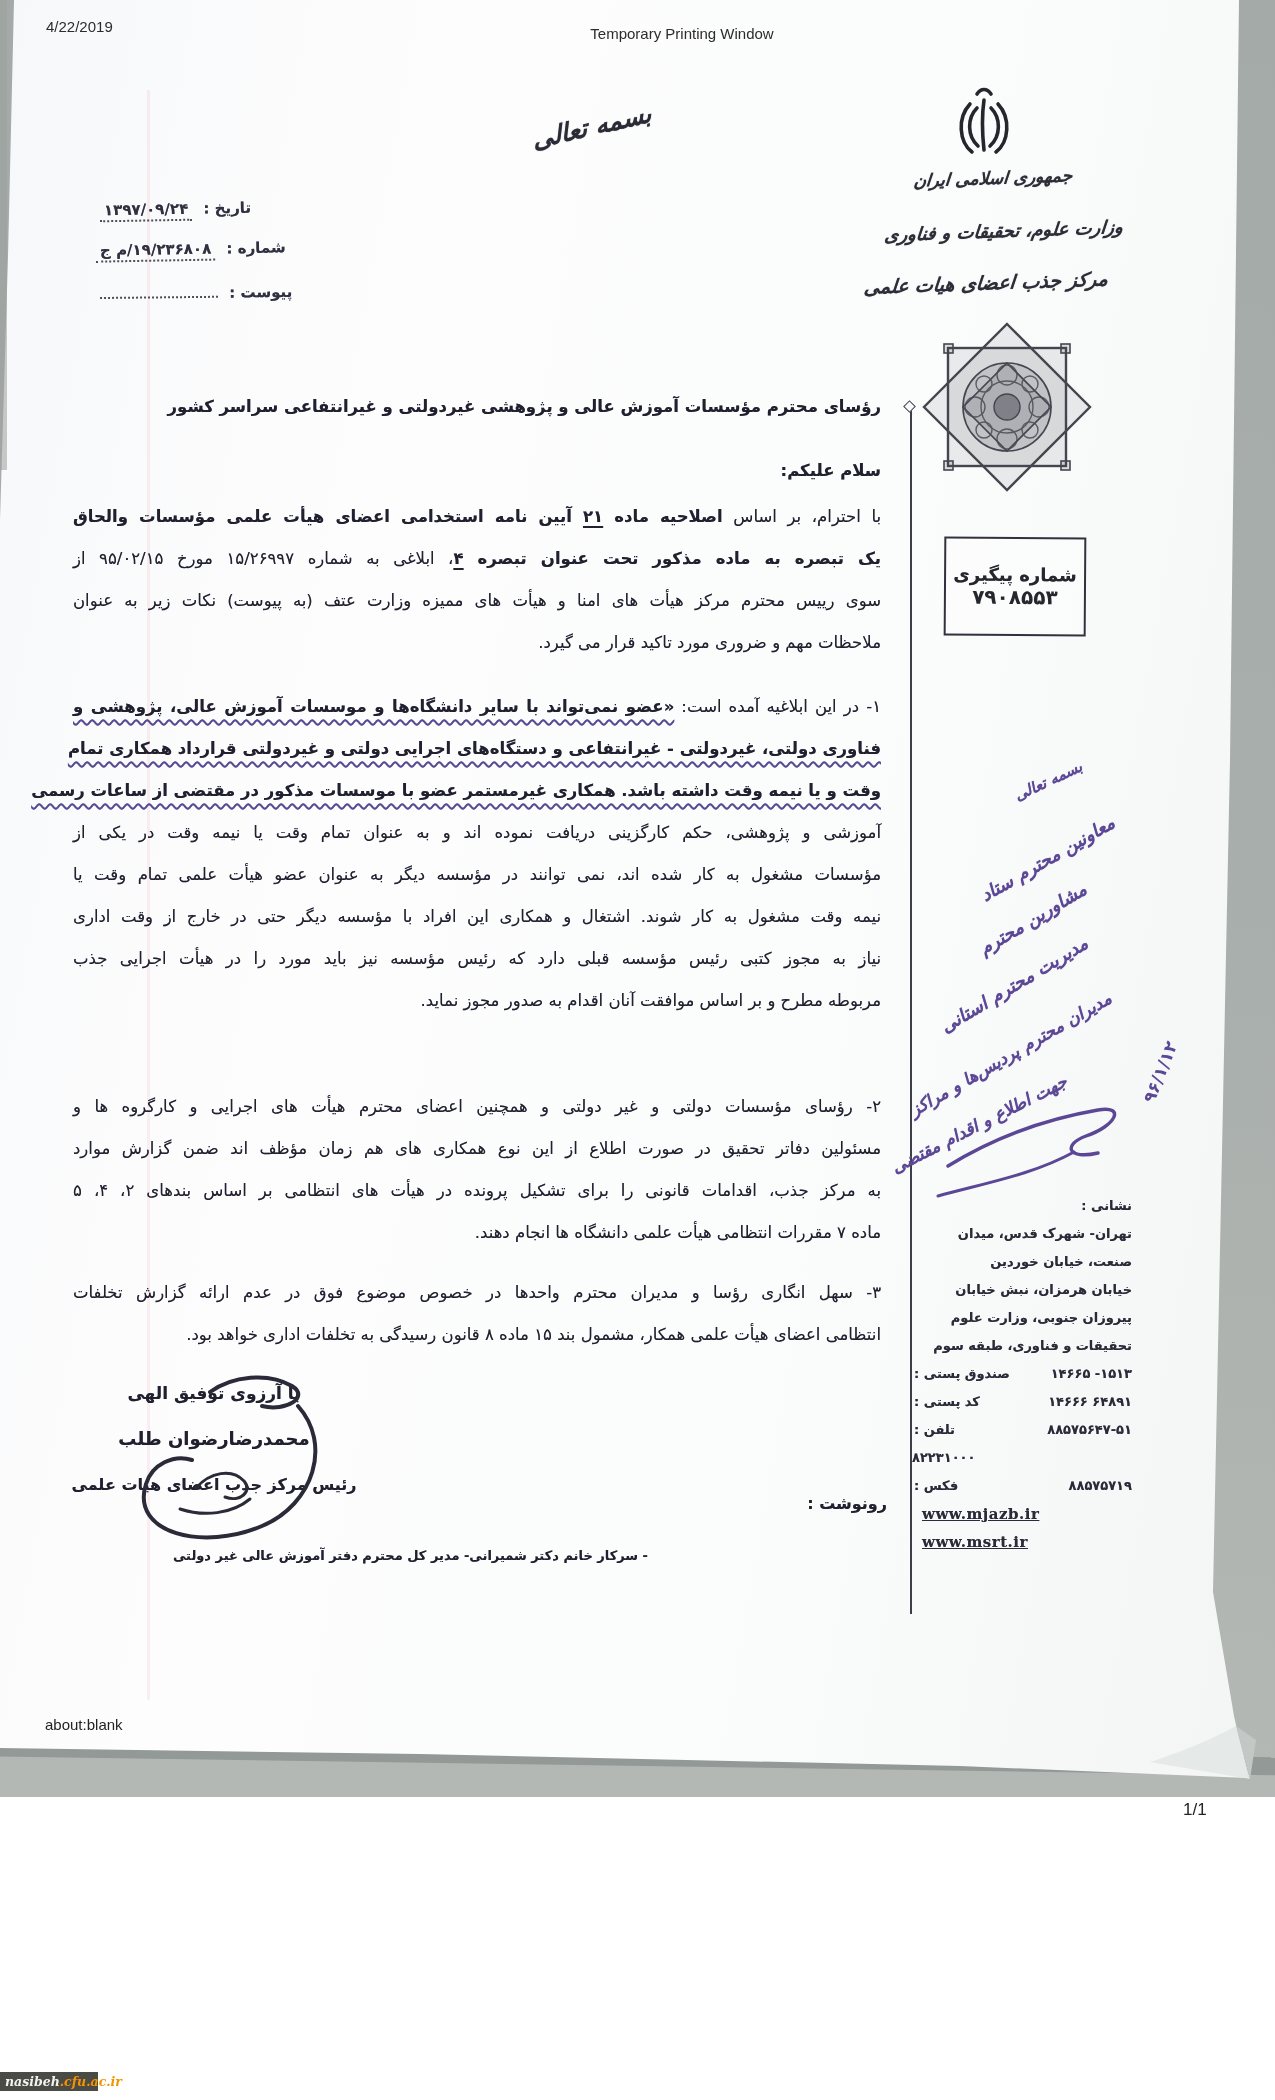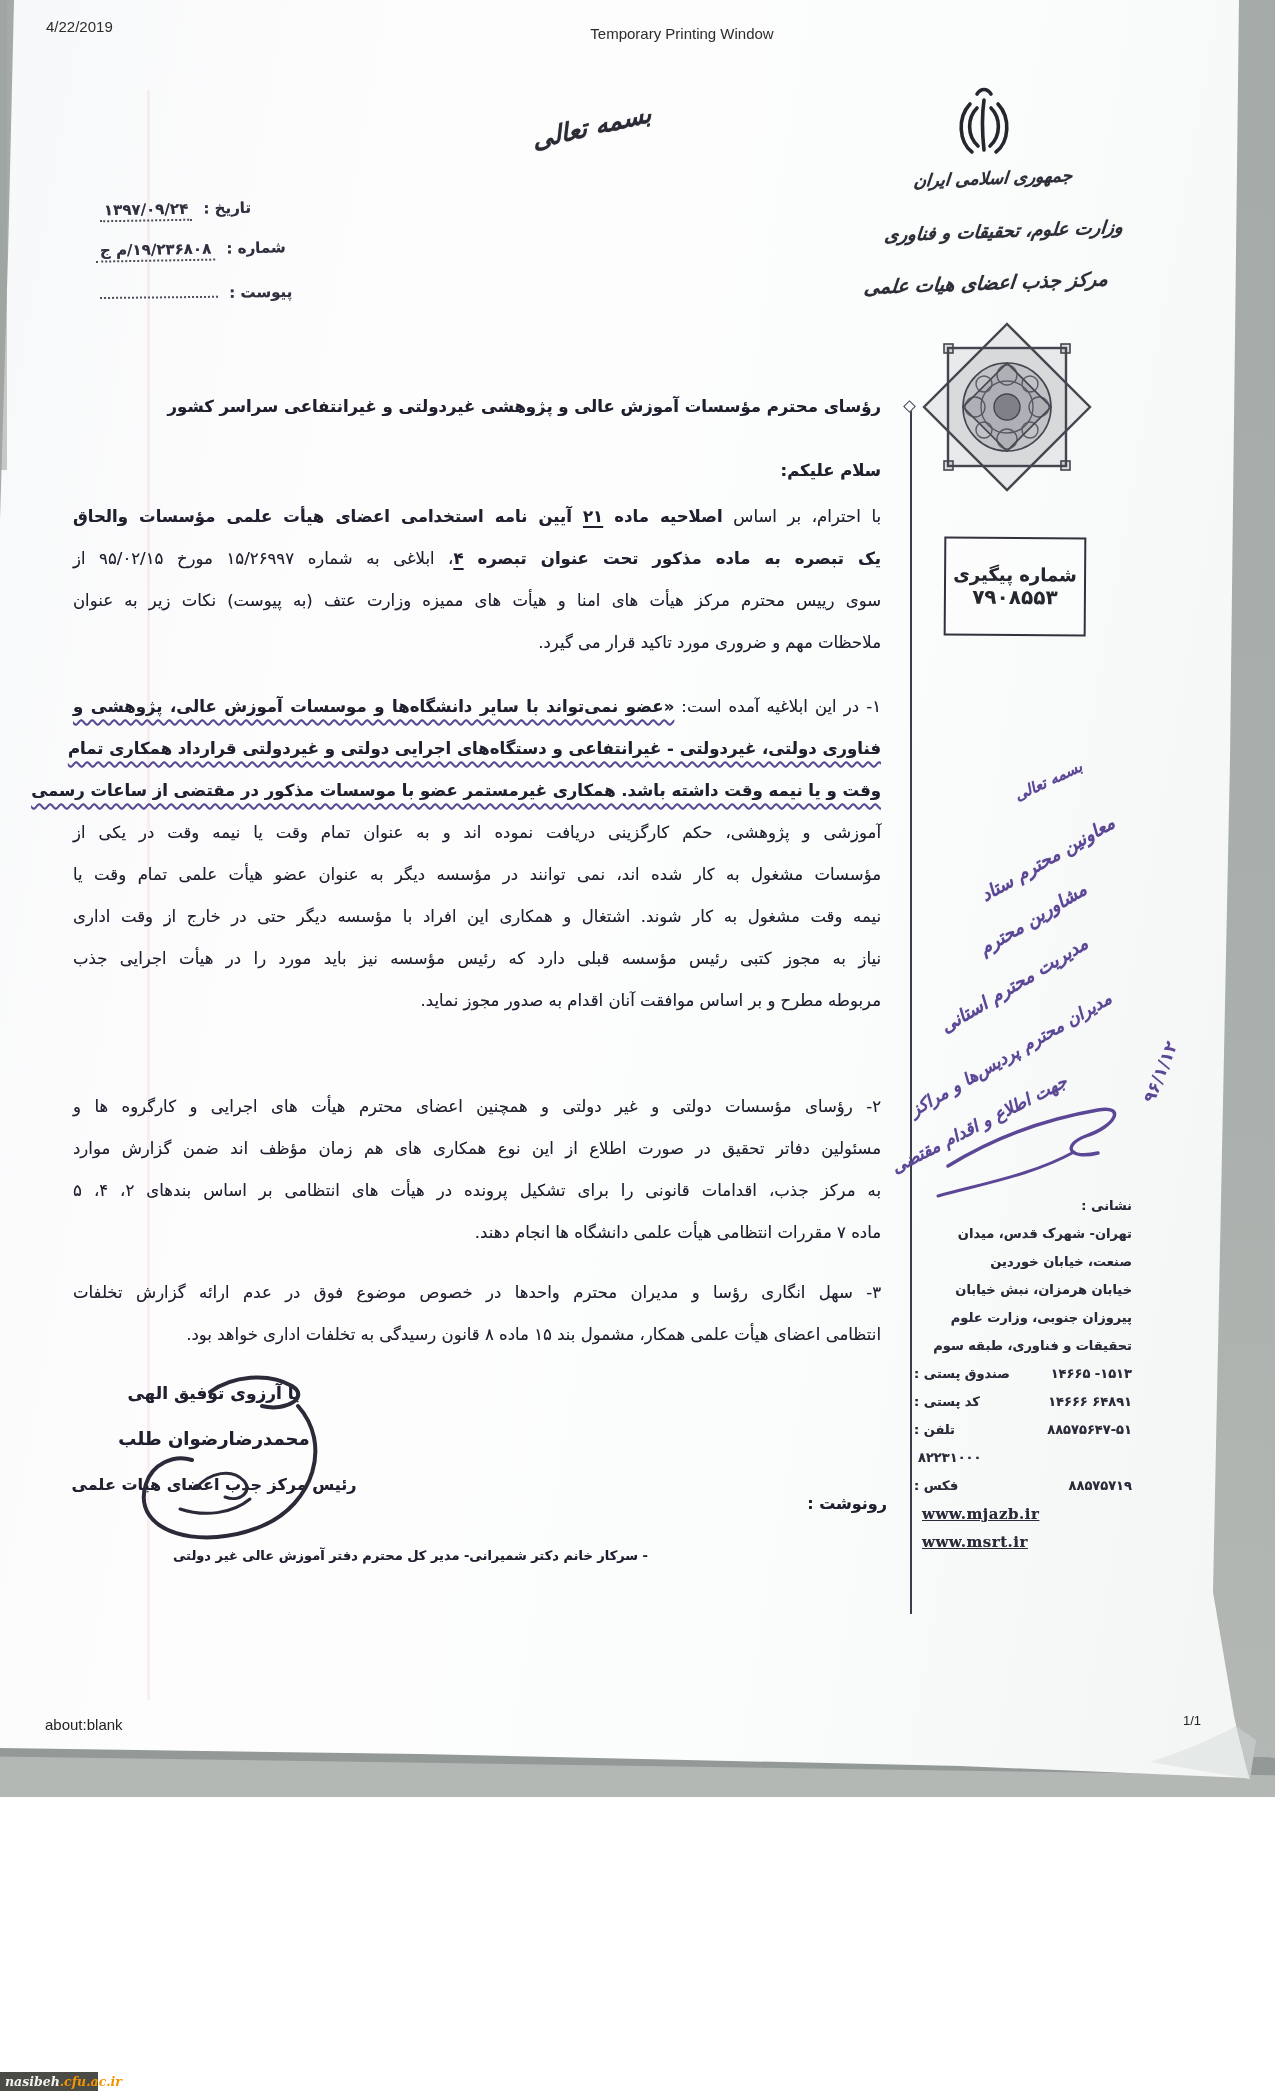--- a/index.html
+++ b/index.html
@@ -19,21 +19,21 @@
     background:rgba(231,120,130,.11)}
   .left-sliver{position:absolute;left:0;top:0;width:7px;height:470px;background:#9aa09d;opacity:.55}
 
   
   .hdr-date{position:absolute;left:46px;top:18px;font-size:15px;color:#2c2c2c;
     font-family:"Liberation Sans",sans-serif}
   .hdr-title{position:absolute;left:682px;top:25px;transform:translateX(-50%);font-size:15px;
     color:#2c2c2c;font-family:"Liberation Sans",sans-serif}
   .ftr-url{position:absolute;left:45px;top:1716px;font-size:15px;color:#232323;
     font-family:"Liberation Sans",sans-serif}
-  .ftr-page{position:absolute;left:1183px;top:1713px;font-size:13px;color:#232323;
+  .ftr-page{position:absolute;left:1183px;top:1800px;font-size:17px;color:#232323;
     font-family:"Liberation Sans",sans-serif}
 
   
   .callig{position:absolute;direction:rtl;font-style:italic;font-weight:bold;color:#2d2d38;
     text-shadow:0 0 .8px rgba(40,40,55,.6);transform:rotate(-2deg) skewX(-7deg);white-space:nowrap}
   .lh-country{left:908px;top:168px;width:170px;font-size:17px;text-align:center}
   .lh-ministry{left:893px;top:220px;width:230px;font-size:18px;text-align:center}
   .lh-center{left:898px;top:271px;width:210px;font-size:19px;text-align:center}
   .besmele{position:absolute;left:522px;top:112px;width:140px;direction:rtl;text-align:center;
     font-size:25px;font-style:italic;font-weight:bold;color:#2b2b35;transform:rotate(-13deg) skewX(-6deg);
@@ -101,21 +101,21 @@
     transform:rotate(-68deg);letter-spacing:2px}
 
   
   .addr{position:absolute;left:912px;top:1192px;width:226px;direction:rtl;color:#2a2a38;
     font-size:13px;font-weight:bold;line-height:28px;text-shadow:0 0 .5px rgba(40,40,60,.5)}
   .addr .ar{white-space:nowrap;text-align:right;padding-right:6px}
   .addr .kv{display:flex;flex-direction:row-reverse;justify-content:space-between;padding:0 6px 0 2px}
   .addr .kv .v{direction:ltr}
   .addr .web{text-align:left;direction:ltr;font-family:"DejaVu Serif","Liberation Serif",serif;
     font-size:15px;text-decoration:underline;padding-left:10px;letter-spacing:.5px}
-  .addr .only-num{direction:ltr;text-align:left;padding-left:6px}
+  .addr .only-num{direction:ltr;text-align:left;}
 
   
   .wm{position:absolute;left:0;top:2072px;width:98px;height:19px;background:#4b4b45;
     display:flex;align-items:center;padding-left:5px;
     font-family:"DejaVu Serif","Liberation Serif",serif;font-style:italic;font-weight:bold;font-size:12.5px}
   .wm-white{color:#f4f2ee}
   .wm-orange{color:#f59300}
 
   svg.overlay{position:absolute;left:0;top:0;width:1275px;height:2100px;pointer-events:none}
 </style>

